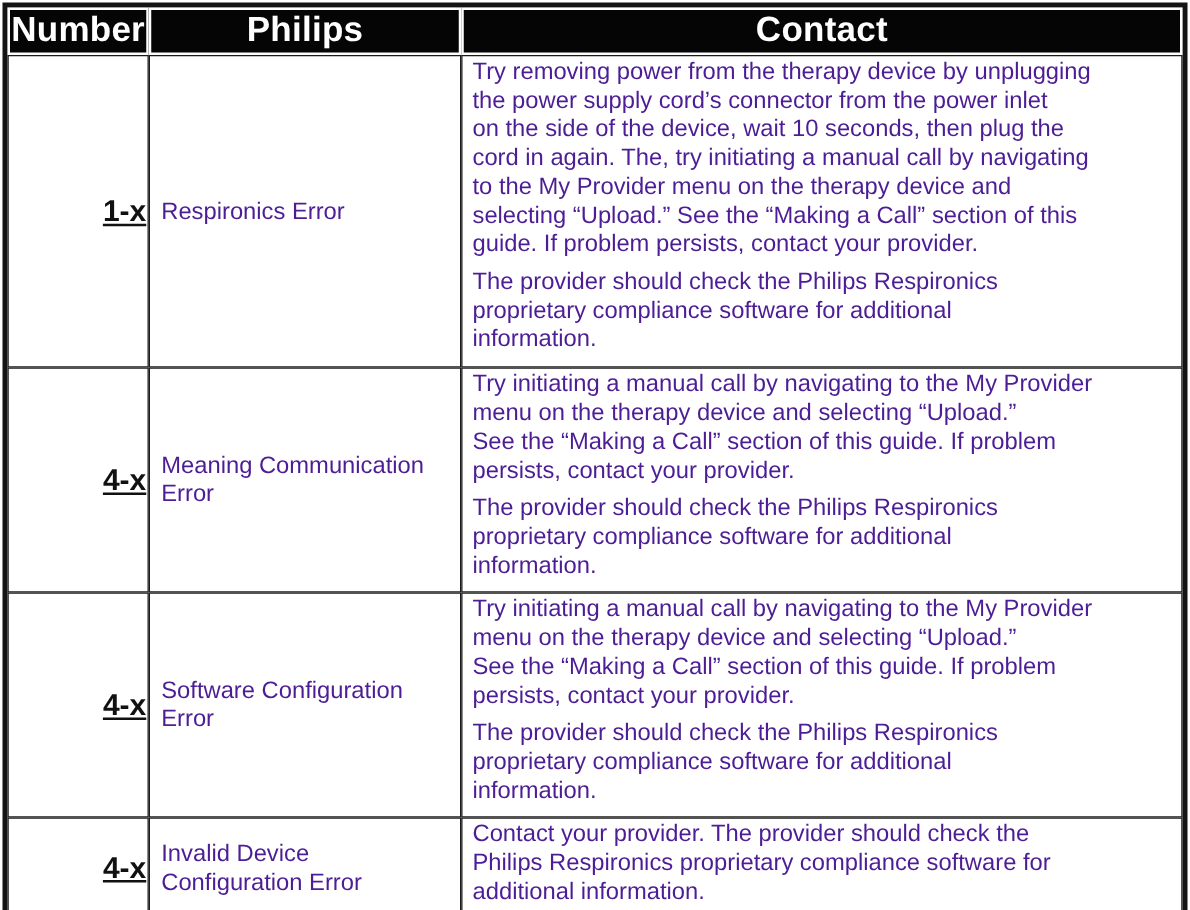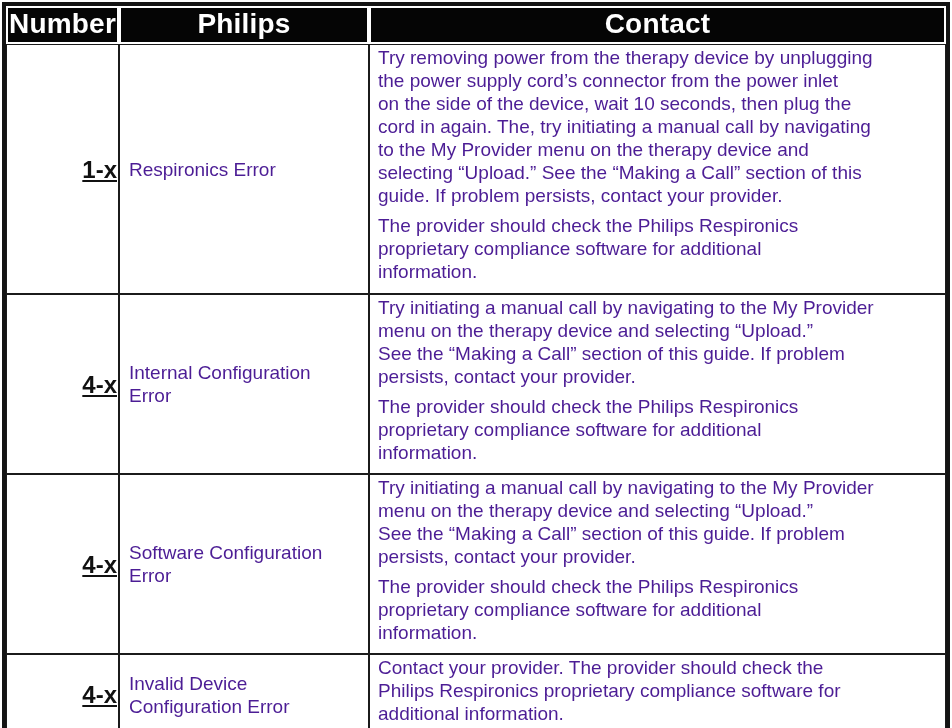--- a/index.html
+++ b/index.html
@@ -93,21 +93,21 @@
 to the My Provider menu on the therapy device and
 selecting “Upload.” See the “Making a Call” section of this
 guide. If problem persists, contact your provider.</p>
           <p>The provider should check the Philips Respironics
 proprietary compliance software for additional
 information.</p>
         </td>
     </tr>
     <tr class="row-2">
       <td class="num-cell">4-x</td>
-      <td class="meaning-cell">Internal Configuration
+      <td class="meaning-cell">Meaning Communication
 Error</td>
       <td class="action-cell">
           <p>Try initiating a manual call by navigating to the My Provider
 menu on the therapy device and selecting “Upload.”
 See the “Making a Call” section of this guide. If problem
 persists, contact your provider.</p>
           <p>The provider should check the Philips Respironics
 proprietary compliance software for additional
 information.</p>
         </td>

